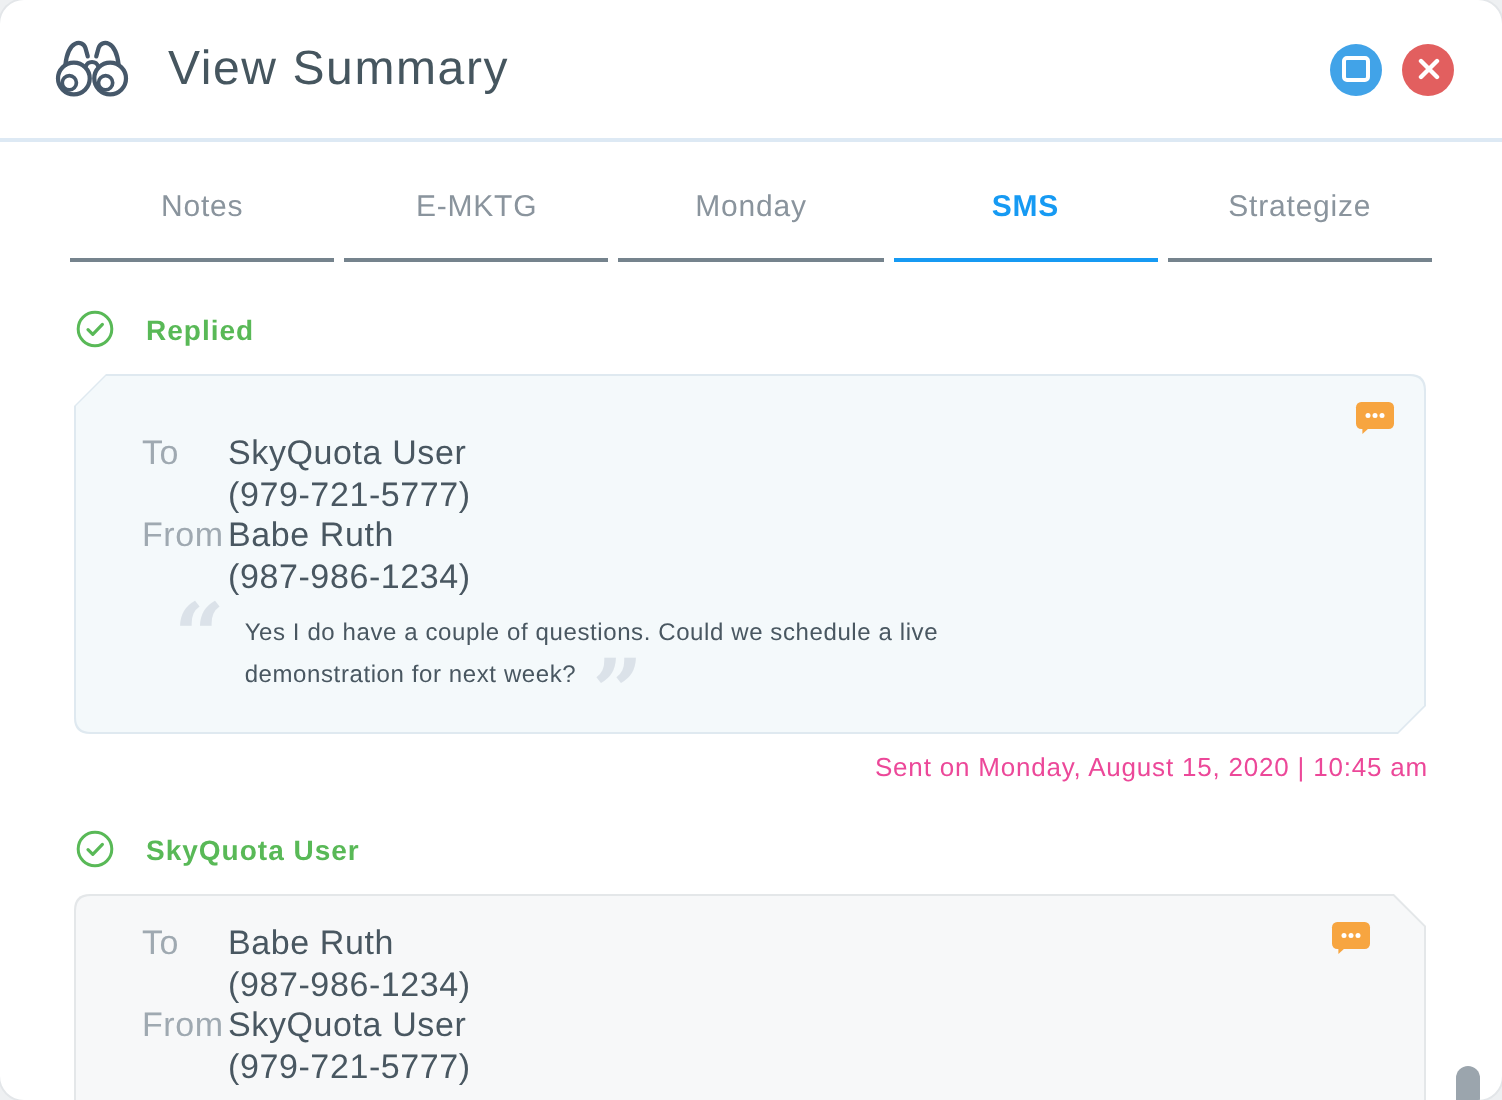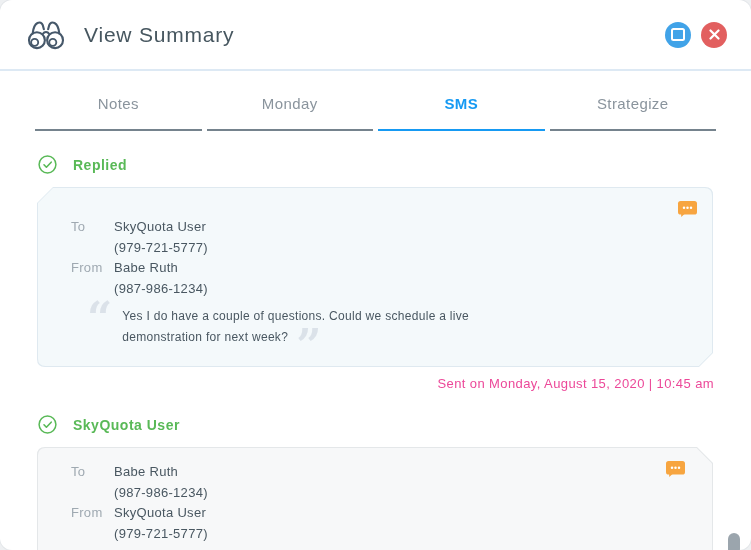--- a/index.html
+++ b/index.html
@@ -19,21 +19,21 @@
   }
   
   .header{
     height:69px;
     display:flex;align-items:center;
     padding:0 24px 0 26px;
   }
   .binocs{flex:0 0 auto;margin-top:2px;}
   .title{
     margin-left:18px;
-    font-size:21px;
+    font-size:24px;
     color:#46565f;
     letter-spacing:0.8px;
     font-weight:400;
   }
   .win-controls{margin-left:auto;display:flex;gap:10px;align-items:center;}
   .ctrl-btn{
     width:26px;height:26px;border-radius:50%;
     display:flex;align-items:center;justify-content:center;
     border:none;cursor:pointer;padding:0;
   }
@@ -94,21 +94,21 @@
     clip-path:path("M 7.5 0 H 658.6 L 674 15.4 V 160.5 Q 674 168 666.5 168 H 7.5 Q 0 168 0 160.5 V 7.5 Q 0 0 7.5 0 Z");
   }
   .card-content{position:relative;z-index:1;height:100%;}
   .msg-icon{position:absolute;top:13px;}
   .card-1 .msg-icon{right:15px;}
   .card-2 .msg-icon{right:27px;}
   .rows{
     display:grid;
     grid-template-columns:43px auto;
     margin-left:34px;
-    font-size:13px;
+    font-size:17px;
     line-height:20.5px;
     letter-spacing:0.3px;
   }
   .card-1 .rows{padding-top:30px;}
   .card-2 .rows{padding-top:15px;}
   .lbl{color:#9fa9b1;}
   .val{color:#495761;}
   
   .quote{
     display:flex;
@@ -175,20 +175,21 @@
         <svg width="11" height="11" viewBox="0 0 11 11">
           <path d="M1.5 1.5 L9.5 9.5 M9.5 1.5 L1.5 9.5" stroke="#ffffff" stroke-width="2.2" stroke-linecap="round"></path>
         </svg>
       </button>
     </div>
   </div>
   <div class="divider"></div>
 
   <div class="tabs">
     <div class="tab">Notes</div>
+    <div class="tab">E-MKTG</div>
     <div class="tab">Monday</div>
     <div class="tab active">SMS</div>
     <div class="tab">Strategize</div>
   </div>
 
   <div class="section-head">
     <svg width="19" height="19" viewBox="0 0 19 19" fill="none">
       <circle cx="9.5" cy="9.5" r="8.4" stroke="#59b957" stroke-width="1.5"></circle>
       <path d="M6 9.8 L8.4 12.2 L13.2 7.2" stroke="#59b957" stroke-width="1.6" stroke-linecap="round" stroke-linejoin="round"></path>
     </svg>

